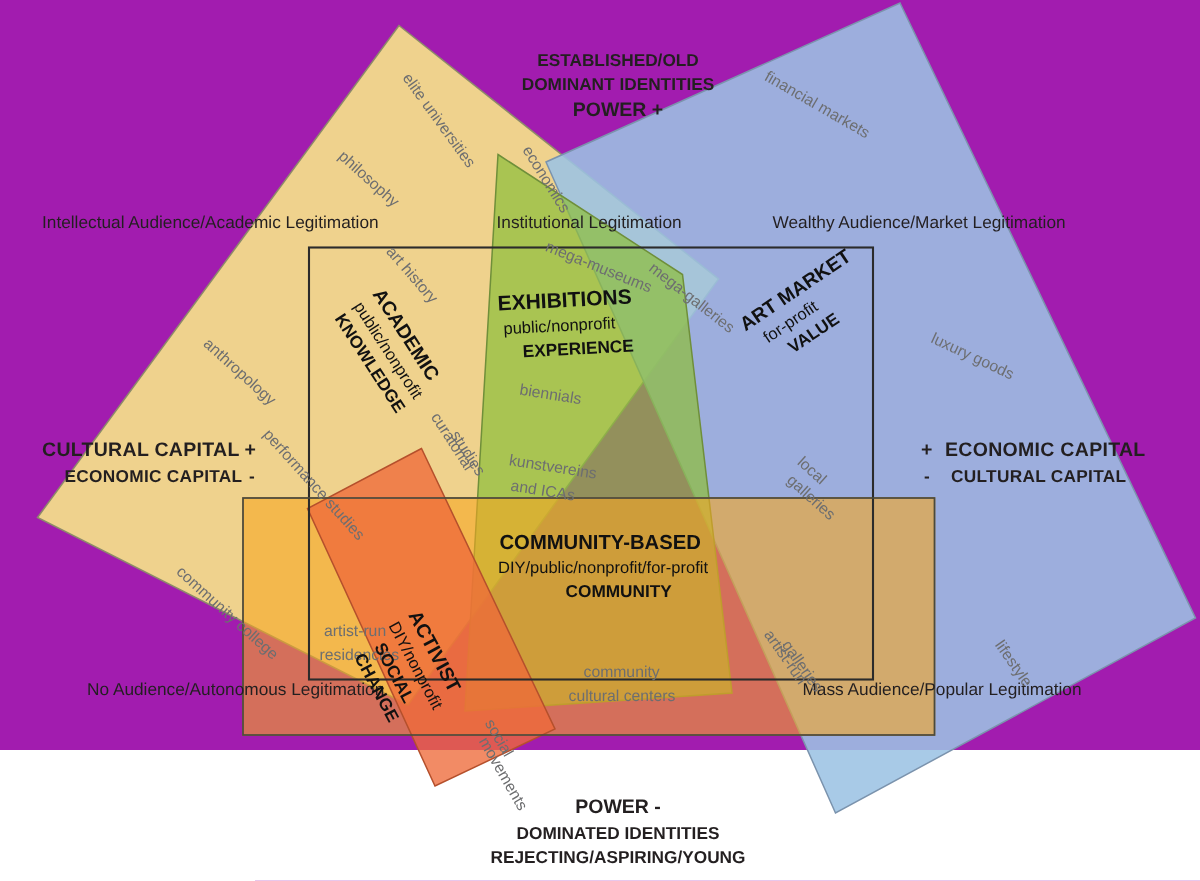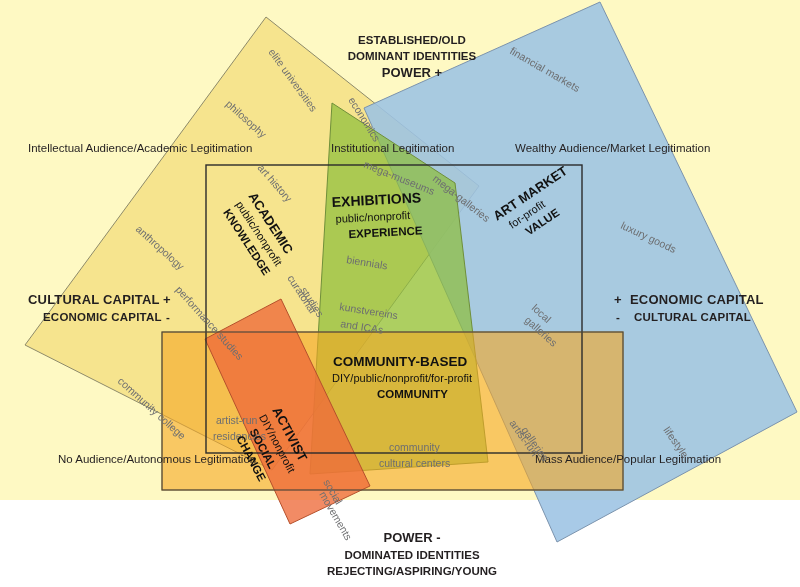--- a/index.html
+++ b/index.html
@@ -11,21 +11,21 @@
   body {
     width: 800px;
     height: 587px;
     font-family: "Liberation Sans", sans-serif;
     overflow: hidden;
   }
   #stage {
     position: relative;
     width: 800px;
     height: 500px;
-    background: #fef9c3;
+    background: #a21caf;
   }
   svg#diagram {
     position: absolute;
     left: 0;
     top: 0;
     width: 800px;
     height: 587px;
   }
   .axis-label {
     font-family: "Liberation Sans", sans-serif;

